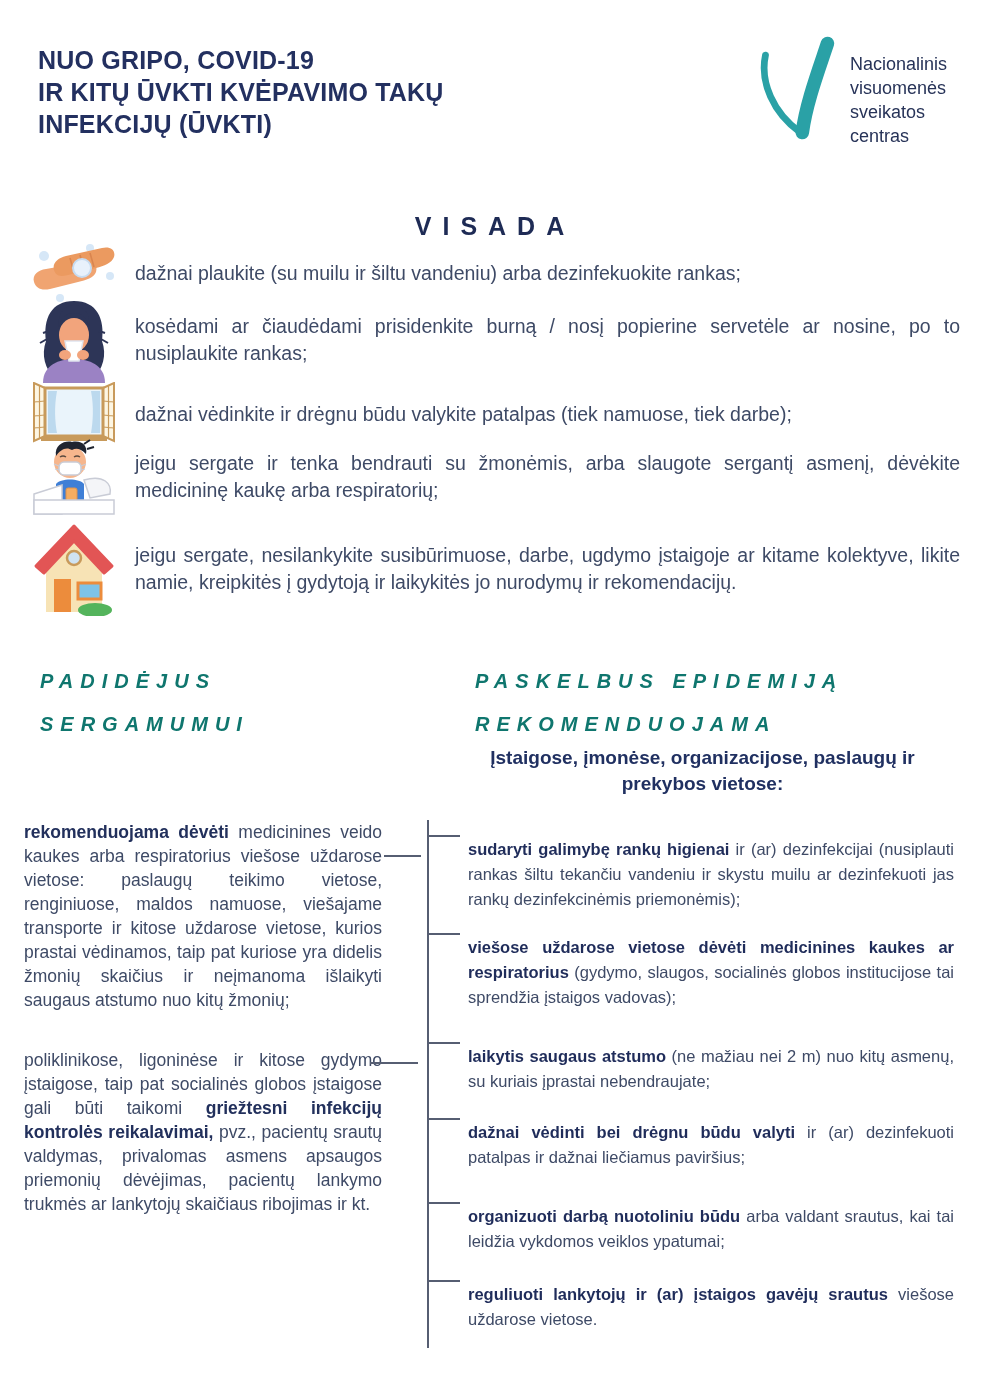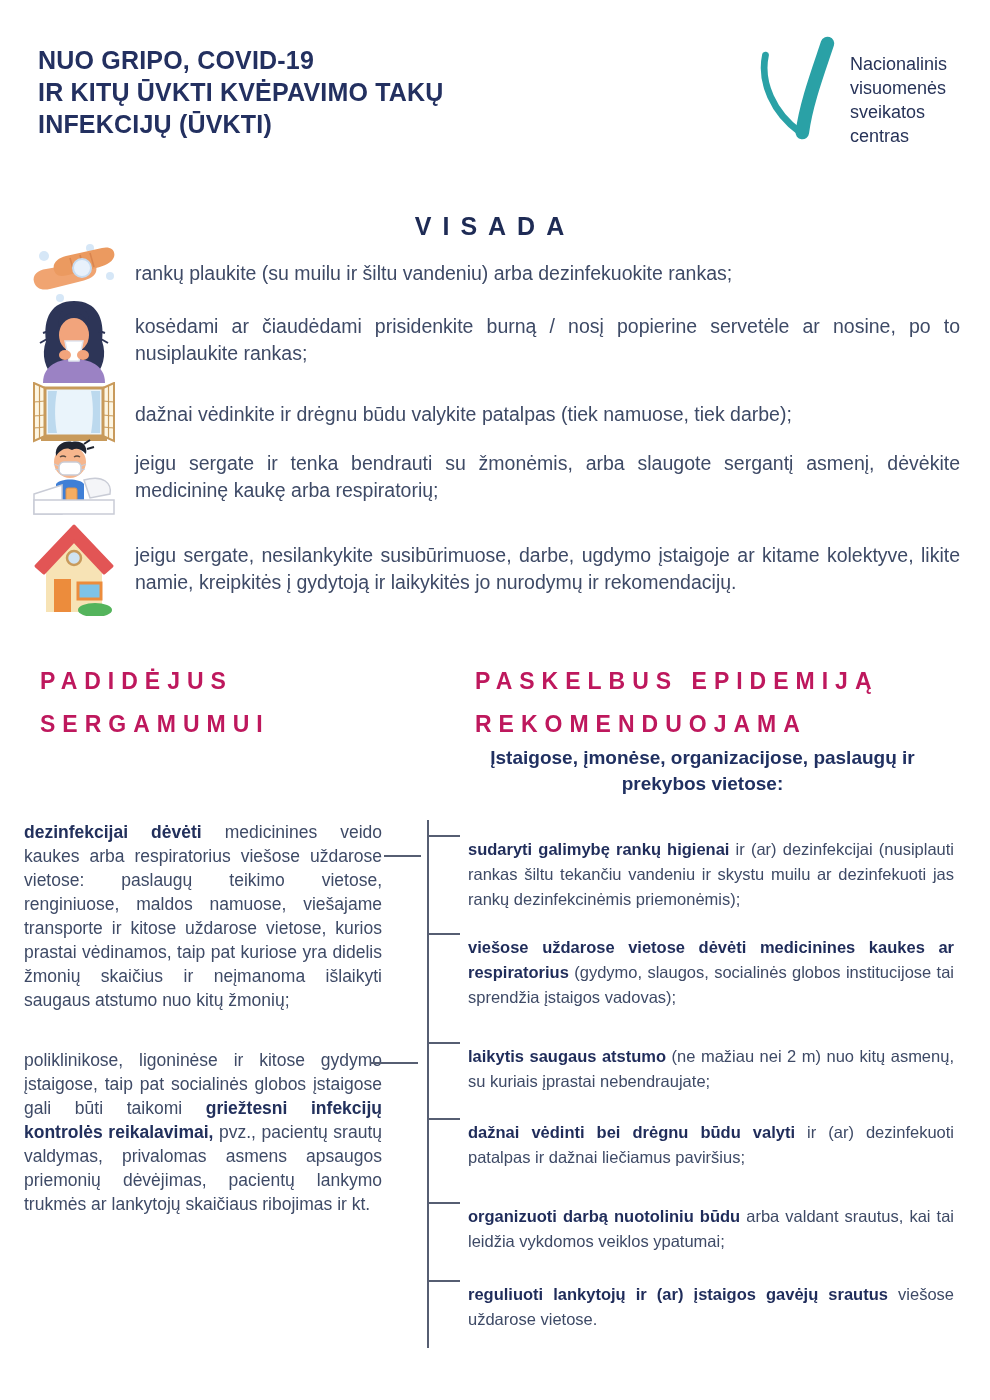--- a/index.html
+++ b/index.html
@@ -19,22 +19,22 @@
   .visada { position:absolute; left:0; top:212px; width:100%; text-align:center;
             font-size:25px; font-weight:700; letter-spacing:11px; color:#1e2b55; }
   .bullets { position:absolute; left:30px; top:242px; width:930px; list-style:none; }
   .bullet { position:absolute; left:0; width:930px; display:flex; align-items:center; }
   .bullet .icon-box { flex:0 0 88px; display:flex; justify-content:center; }
   .bullet p { flex:1; margin-left:17px; font-size:19.5px; line-height:27px; color:#3e4a66; text-align:justify; }
   .b1 { top:0px; }  .b2 { top:55px; }  .b3 { top:140px; }  .b4 { top:196px; }  .b5 { top:280px; }
 
   
   .cols { position:absolute; left:0; top:655px; width:990px; height:745px; }
-  .col-heading { position:absolute; font-size:23px; font-weight:700; line-height:43px;
-                 letter-spacing:7px; color:#be185d; }
+  .col-heading { position:absolute; font-size:20px; font-weight:700; line-height:43px;
+                 letter-spacing:7px; color:#0f766e;font-style:italic; }
   .h-left  { left:40px; top:5px; }
   .h-right { left:475px; top:5px; }
   .subheading { position:absolute; left:455px; top:90px; width:495px; text-align:center;
                 font-size:19px; line-height:26px; font-weight:700; color:#203061; }
 
   .lpara { position:absolute; left:24px; width:358px; font-size:17.5px; line-height:24px;
            text-align:justify; color:#3e4a66; }
   .lp1 { top:165px; }
   .lp2 { top:393px; }
   .lpara b { color:#22305c; }
@@ -86,21 +86,21 @@
           <circle cx="14" cy="14" r="5" fill="#d6e7f7"></circle>
           <circle cx="60" cy="6" r="4" fill="#d6e7f7"></circle>
           <circle cx="80" cy="34" r="4" fill="#d6e7f7"></circle>
           <circle cx="30" cy="56" r="4" fill="#d6e7f7"></circle>
           <path d="M4 40 C2 33 8 28 16 27 L56 20 C64 19 68 24 66 30 C64 36 56 38 48 40 L20 47 C11 49 6 46 4 40 Z" fill="#f0a471"></path>
           <path d="M24 28 C22 21 28 16 36 14 L72 6 C80 4 86 8 84 15 C82 21 74 24 66 26 L38 33 C30 35 26 34 24 28 Z" fill="#eb9a60"></path>
           <path d="M40 16 L44 30 M50 13 L54 28 M60 11 L64 25" stroke="#d9854f" stroke-width="1.6" fill="none"></path>
           <circle cx="52" cy="26" r="9" fill="#e8f1fb" stroke="#c6dbf0" stroke-width="2"></circle>
         </svg>
       </span>
-      <p>rankų plaukite (su muilu ir šiltu vandeniu) arba dezinfekuokite rankas;</p>
+      <p>dažnai plaukite (su muilu ir šiltu vandeniu) arba dezinfekuokite rankas;</p>
     </li>
 
     <li class="bullet b2">
       <span class="icon-box">
         <svg width="78" height="86" viewBox="0 0 78 86">
           <path d="M39 4 C16 4 8 22 11 44 C6 58 10 72 20 82 L58 82 C68 72 72 58 67 44 C70 22 62 4 39 4 Z" fill="#2d3557"></path>
           <ellipse cx="39" cy="38" rx="15" ry="17" fill="#f2a47c"></ellipse>
           <path d="M24 30 C22 14 32 8 39 8 C46 8 56 14 54 30 C52 20 46 16 39 16 C32 16 26 20 24 30 Z" fill="#2d3557"></path>
           <path d="M12 42 L5 46 M66 42 L73 46 M14 34 L8 36 M64 34 L70 36" stroke="#2d3557" stroke-width="2"></path>
           <path d="M8 86 C8 68 24 62 39 62 C54 62 70 68 70 86 Z" fill="#9b82c4"></path>
@@ -170,21 +170,21 @@
       <div>SERGAMUMUI</div>
     </h3>
 
     <h3 class="col-heading h-right">
       <div>PASKELBUS EPIDEMIJĄ</div>
       <div>REKOMENDUOJAMA</div>
     </h3>
 
     <p class="subheading">Įstaigose, įmonėse, organizacijose, paslaugų ir prekybos vietose:</p>
 
-    <p class="lpara lp1"><b>dezinfekcijai dėvėti</b><span> medicinines veido kaukes arba respiratorius viešose uždarose vietose: paslaugų teikimo vietose, renginiuose, maldos namuose, viešajame transporte ir kitose uždarose vietose, kurios prastai vėdinamos, taip pat kuriose yra didelis žmonių skaičius ir neįmanoma išlaikyti saugaus atstumo nuo kitų žmonių;</span></p>
+    <p class="lpara lp1"><b>rekomenduojama dėvėti</b><span> medicinines veido kaukes arba respiratorius viešose uždarose vietose: paslaugų teikimo vietose, renginiuose, maldos namuose, viešajame transporte ir kitose uždarose vietose, kurios prastai vėdinamos, taip pat kuriose yra didelis žmonių skaičius ir neįmanoma išlaikyti saugaus atstumo nuo kitų žmonių;</span></p>
 
     <p class="lpara lp2"><span>poliklinikose, ligoninėse ir kitose gydymo įstaigose, taip pat socialinės globos įstaigose gali būti taikomi </span><b>griežtesni infekcijų kontrolės reikalavimai,</b><span> pvz., pacientų srautų valdymas, privalomas asmens apsaugos priemonių dėvėjimas, pacientų lankymo trukmės ar lankytojų skaičiaus ribojimas ir kt.</span></p>
 
     <div class="vline"></div>
     <div class="dash dash1"></div>
     <div class="dash dash2"></div>
 
     <div class="ritems">
       <p class="ritem r1"><b>sudaryti galimybę rankų higienai</b><span> ir (ar) dezinfekcijai (nusiplauti rankas šiltu tekančiu vandeniu ir skystu muilu ar dezinfekuoti jas rankų dezinfekcinėmis priemonėmis);</span></p>
       <p class="ritem r2"><b>viešose uždarose vietose dėvėti medicinines kaukes ar respiratorius</b><span> (gydymo, slaugos, socialinės globos institucijose tai sprendžia įstaigos vadovas);</span></p>

